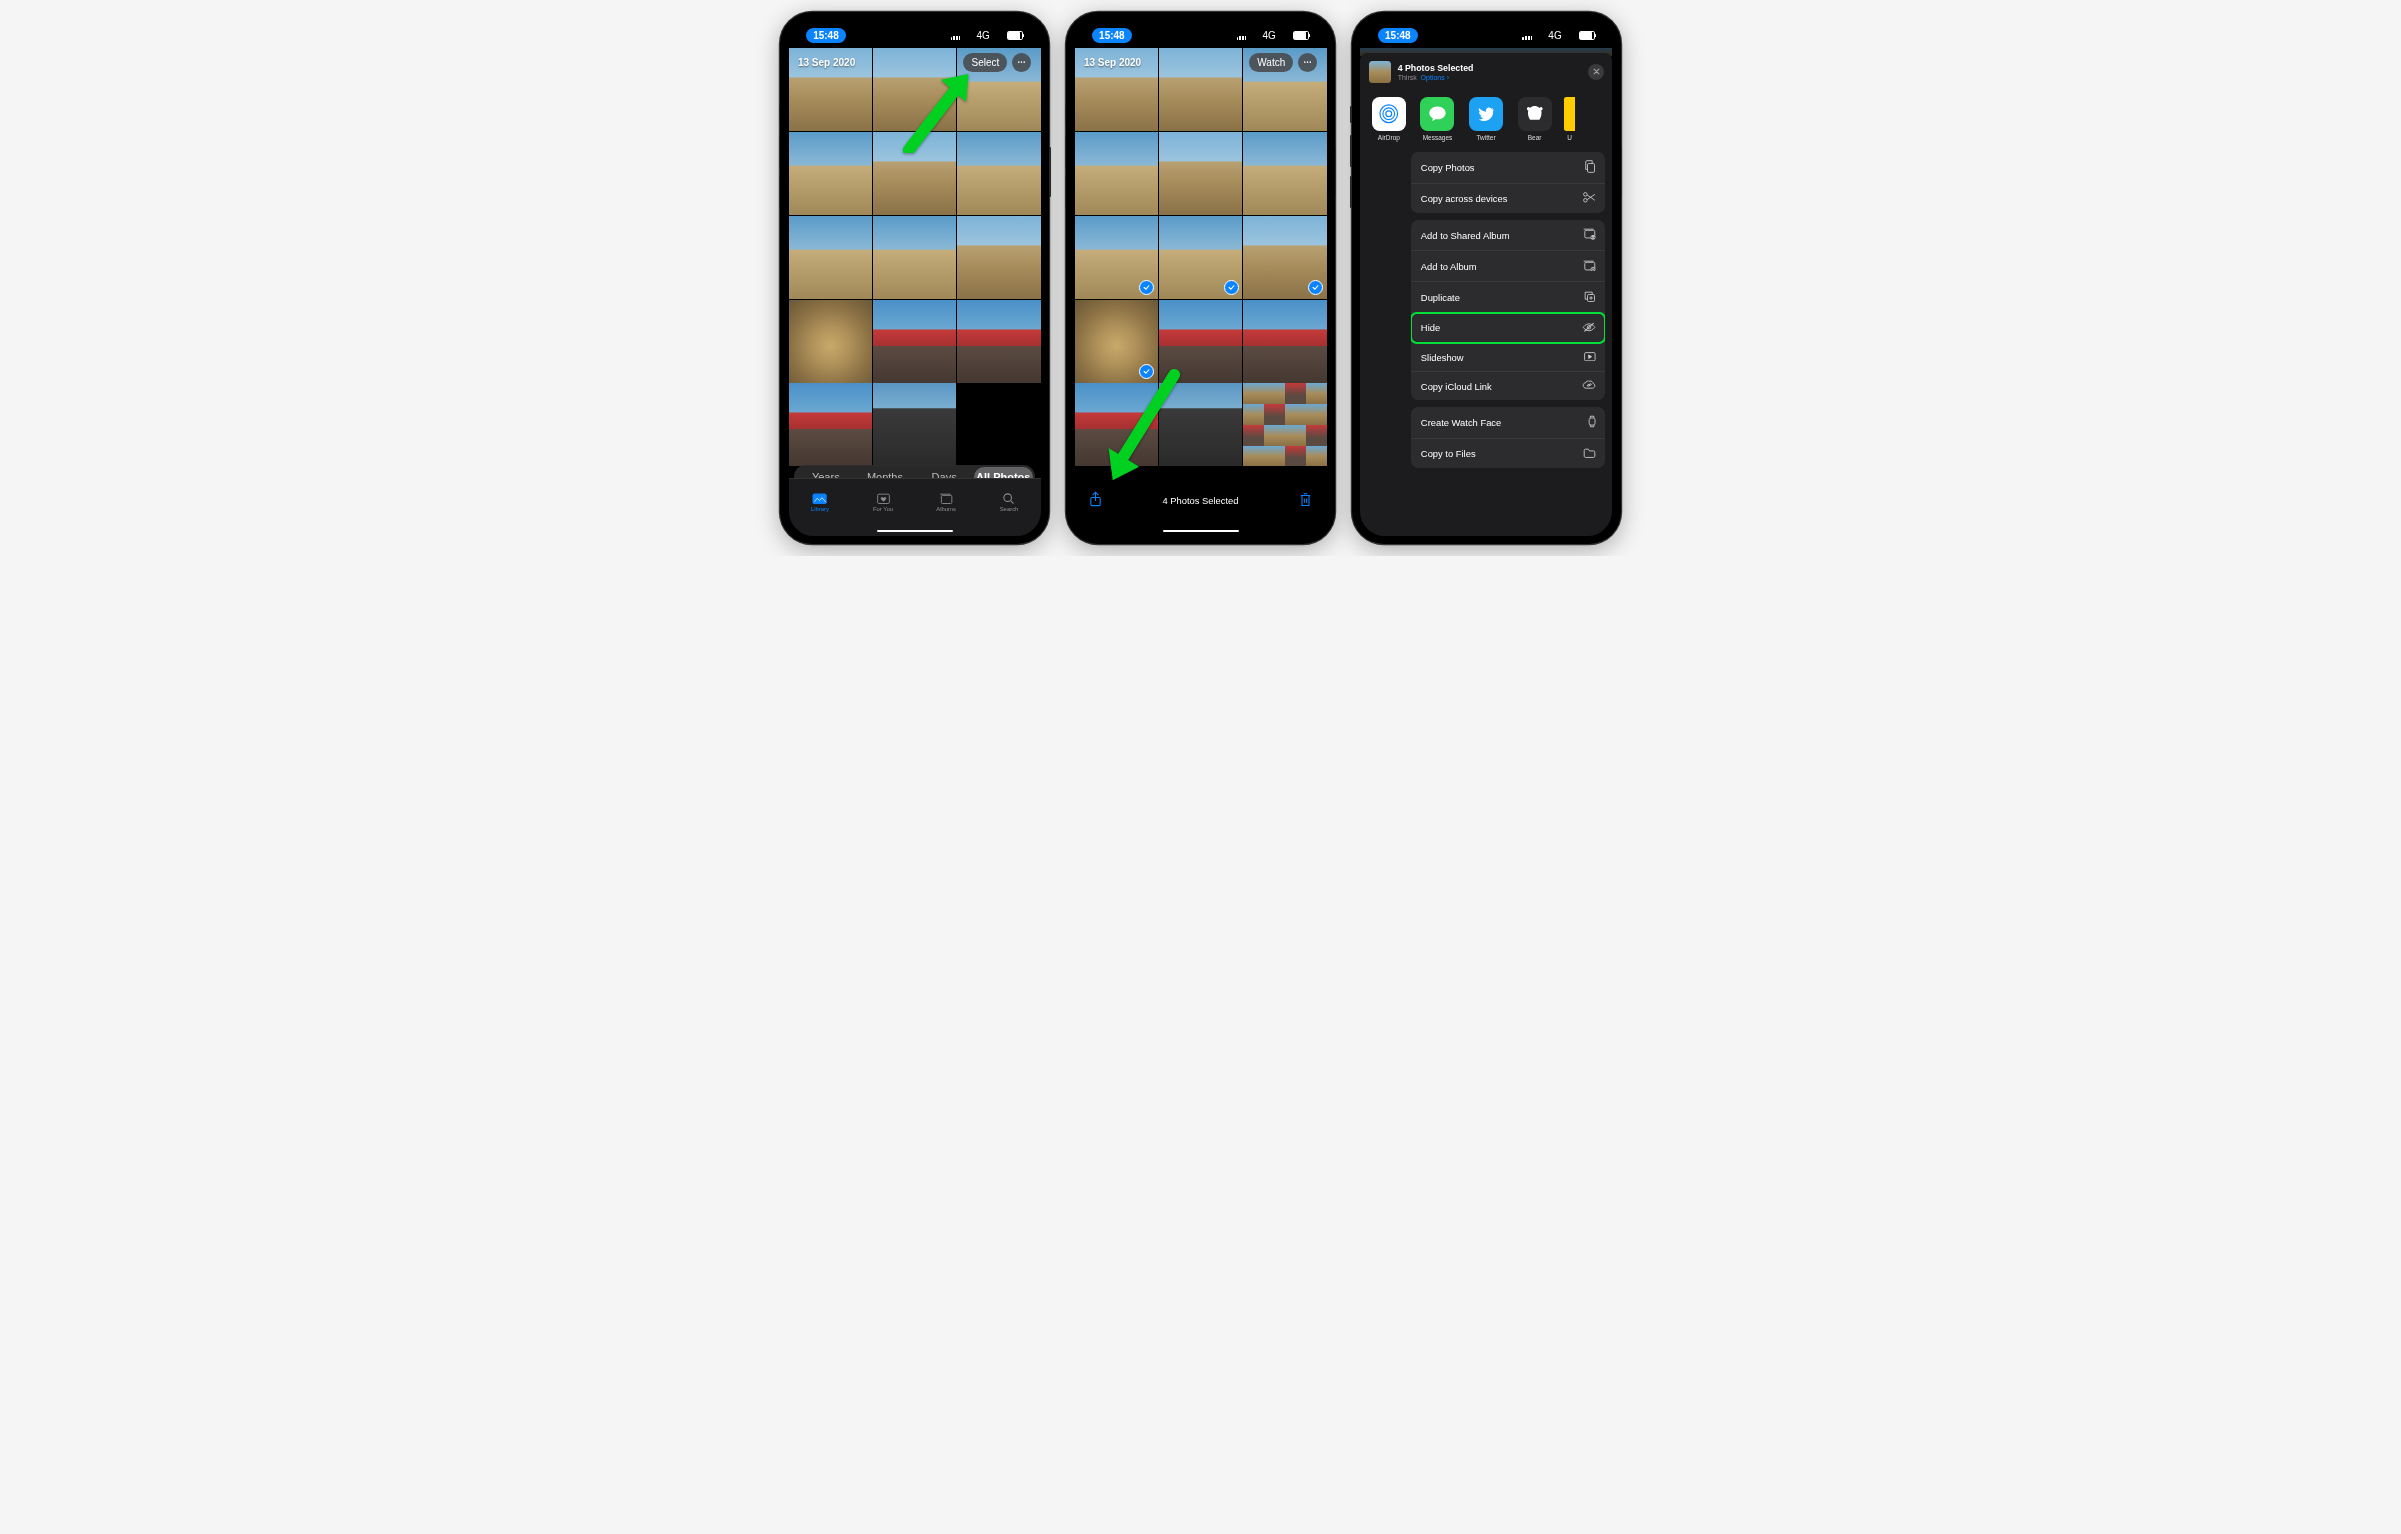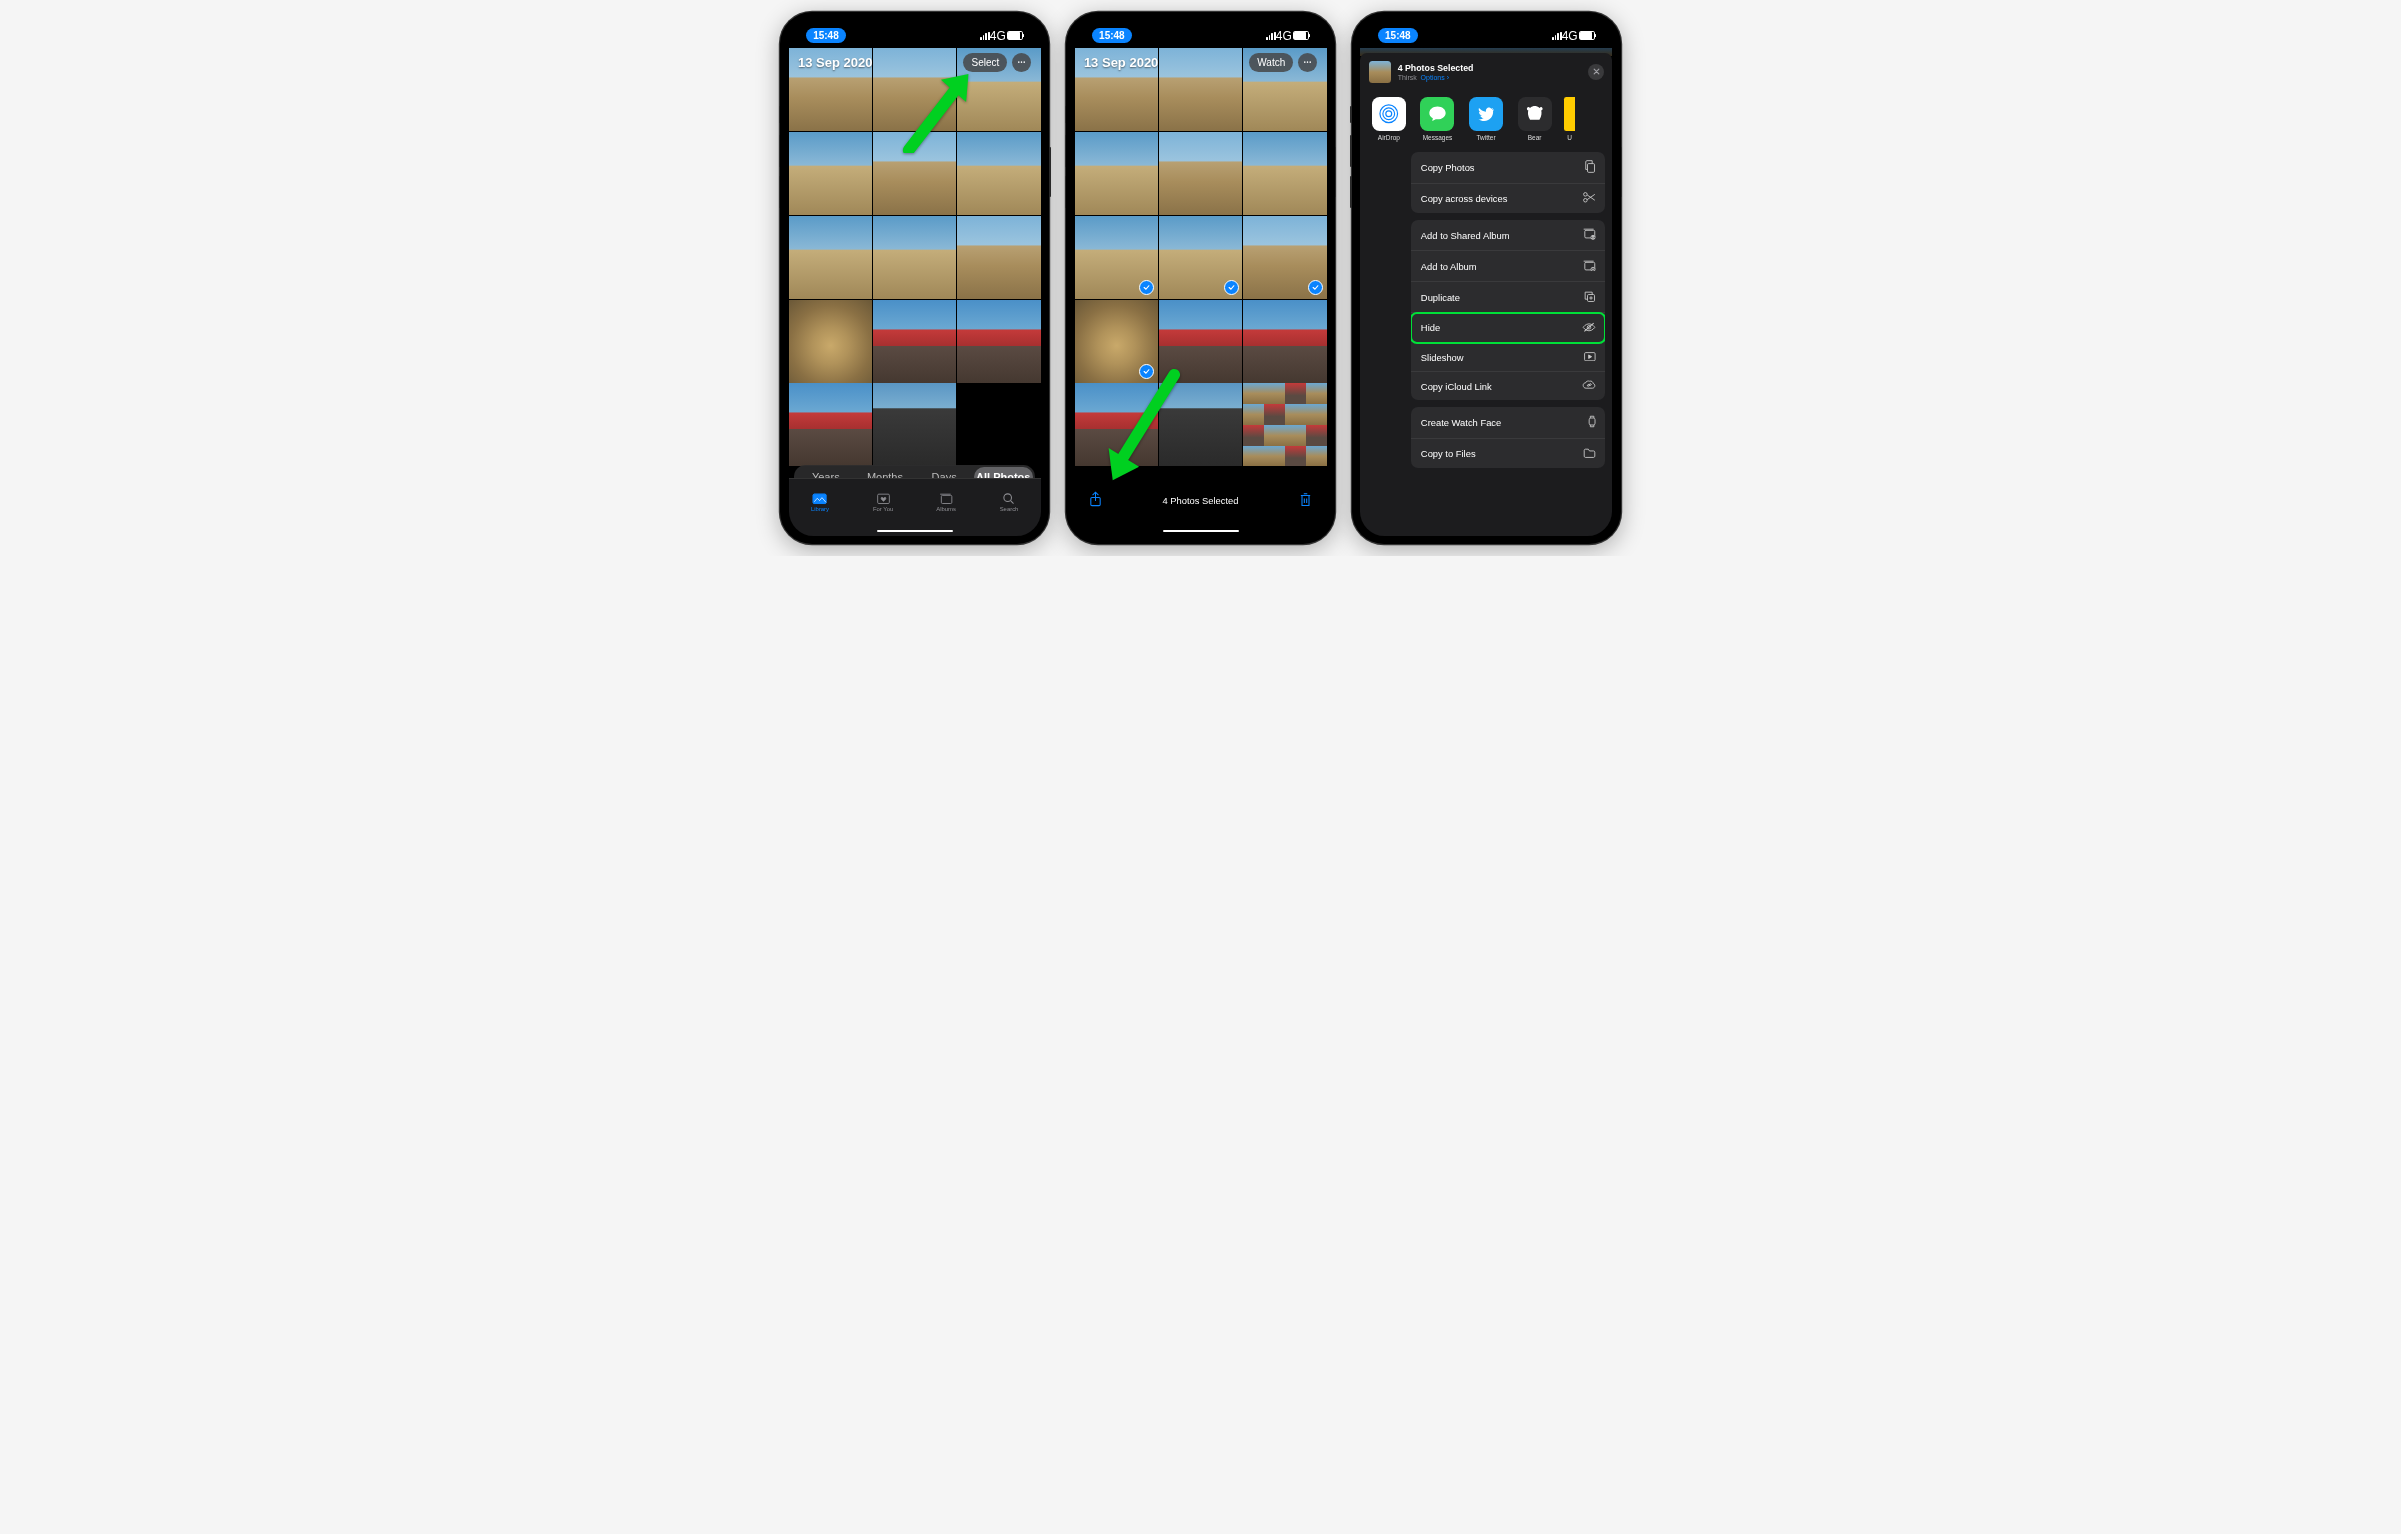--- a/index.html
+++ b/index.html
@@ -51,39 +51,39 @@
     background: #0a84ff;
     color: white;
     font-weight: 600;
     font-size: 10px;
     padding: 1.8px 7px;
     border-radius: 8.2px;
   }
   .status-right {
     display: flex;
     align-items: center;
-    gap: 0;
+    gap: 16px;
     color: white;
-    font-size: 12px;
+    font-size: 10px;
     font-weight: 500;
   }
   .signal-bars { display:flex; align-items:flex-end; gap:0.9px; }
   .signal-bars span { width:1.8px; background:white; border-radius:0.6px; }
   .signal-bars span:nth-child(1){height:2.9px} .signal-bars span:nth-child(2){height:4.7px}
   .signal-bars span:nth-child(3){height:6.5px} .signal-bars span:nth-child(4){height:8.2px}
   .battery { width:14px; height:7px; border:0.9px solid white; border-radius:1.8px; position:relative; margin-left:1.2px;}
   .battery::after { content:''; position:absolute; right:-2.1px; top:1.8px; width:1.2px; height:2.9px; background:white; border-radius:0 0.6px 0.6px 0;}
   .battery-fill { background:white; height:100%; width:88%; border-radius:0.6px;}
 
   .header-row {
     display:flex; justify-content:space-between; align-items:center;
     padding: 4.7px 9.4px 5.9px;
     position:absolute; top:28px; left:0; right:0; z-index:50;
   }
-  .date-title { color:white; font-weight:700; font-size:13px; text-shadow:0 0.6px 1.8px rgba(0,0,0,0.5);}
+  .date-title { color:white; font-weight:700; font-size:10px; text-shadow:0 0.6px 1.8px rgba(0,0,0,0.5);}
   .hdr-buttons { display:flex; gap:4.7px; }
   .pill-btn {
     background: rgba(70,70,72,0.85);
     color:white; font-size:10px; font-weight:500;
     padding: 3.5px 8.2px; border-radius: 9.4px; border:none;
   }
   .round-btn {
     width:19px; height:19px; border-radius:50%;
     background: rgba(70,70,72,0.85); border:none;
     display:flex; align-items:center; justify-content:center;

